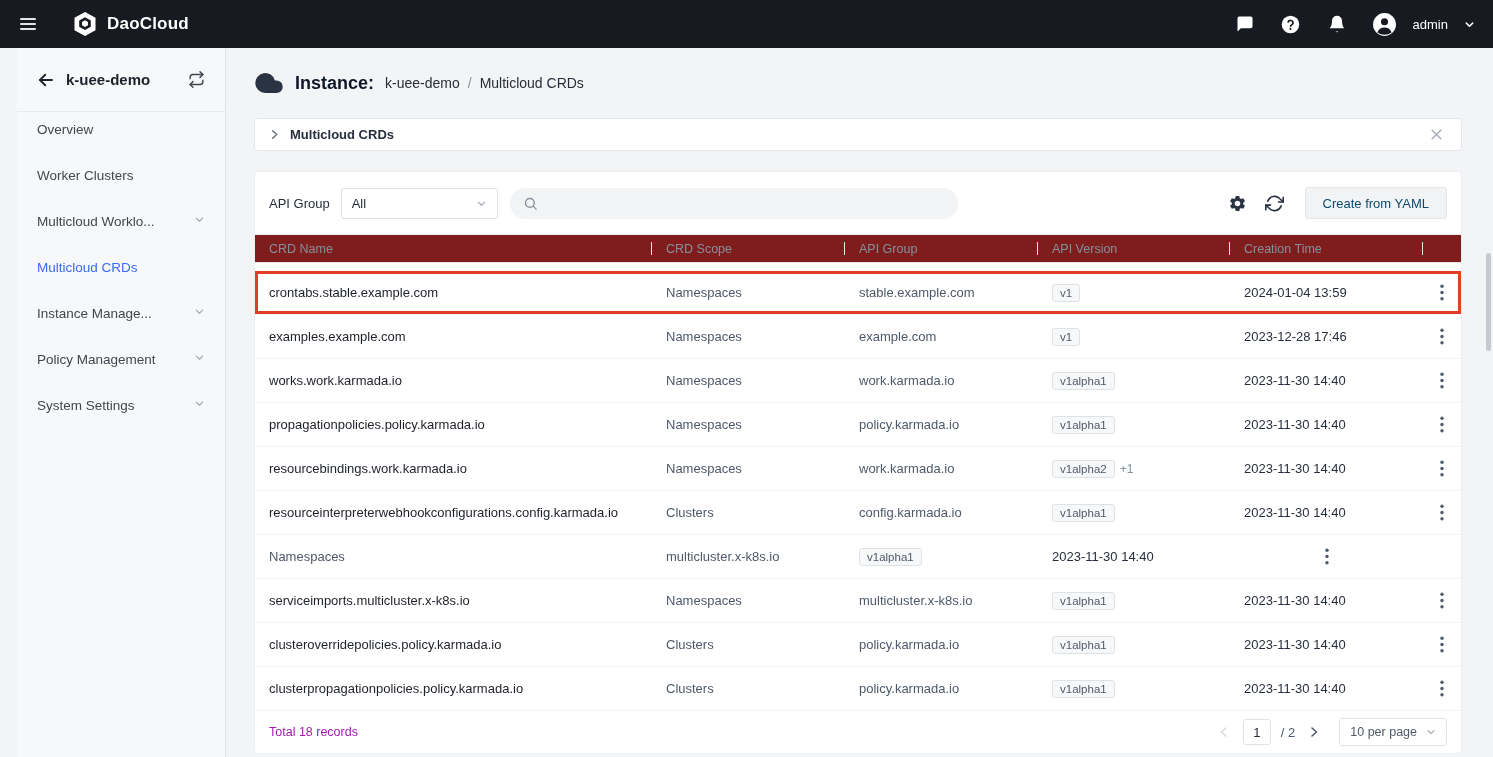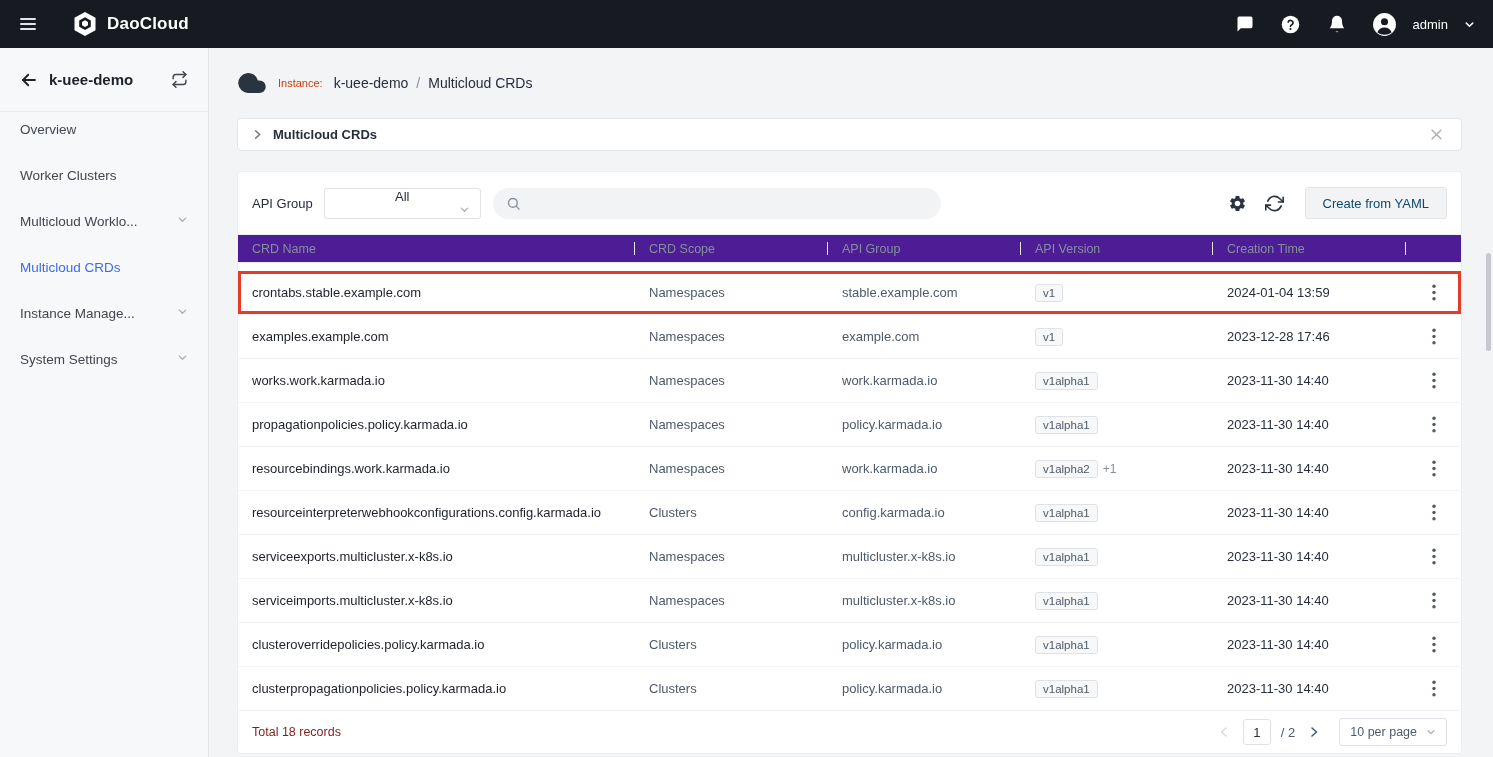--- a/index.html
+++ b/index.html
@@ -13,85 +13,85 @@
   .topbar { height:48px; background:#171a21; display:flex; align-items:center; padding:0 18px; }
   .hamburger { width:22px; height:22px; margin-right:32px; cursor:pointer; display:flex; align-items:center; }
   .brand { display:flex; align-items:center; gap:9px; }
   .brand-name { color:#ffffff; font-size:17px; font-weight:bold; letter-spacing:.2px; }
   .topbar-right { margin-left:auto; display:flex; align-items:center; gap:24px; }
   .topbar-icon { width:22px; height:22px; display:flex; align-items:center; justify-content:center; cursor:pointer; }
   .user-chip { display:flex; align-items:center; gap:16px; cursor:pointer; }
   .user-name { color:#ffffff; font-size:13px; }
 
   
-  .layout { display:flex; height:709px; }
+  .layout { display:flex; height:709px;padding-left:17px; }
 
   
   .sidebar { width:209px; background:#f7f8fa; border-right:1px solid #e3e5e9; flex:none; }
   .sidebar-header { height:64px; display:flex; align-items:center; padding:0 20px; border-bottom:1px solid #e8eaee; }
   .back-icon { width:18px; height:18px; margin-right:11px; cursor:pointer; display:flex; }
   .sidebar-title { font-size:15px; font-weight:bold; color:#1d2129; }
   .swap-icon { margin-left:auto; width:17px; height:17px; cursor:pointer; display:flex; }
   .sidebar-nav { padding:10px 0; }
   .side-item { height:46px; display:flex; align-items:flex-start; padding:0 20px; font-size:13.5px; color:#42464e; cursor:pointer; }
   .side-item.active { color:#3a6bf0; }
   .side-item .chev-wrap { margin-left:auto; display:flex; }
 
   
   .main { flex:1; padding:0 31px 0 28px; }
   .instance-header { height:70px; display:flex; align-items:center; gap:11px; }
   .cloud-icon { width:30px; height:30px; display:flex; }
-  .instance-label { font-size:11px; font-weight:normal; color:#c2410c; }
+  .instance-label { font-size:18px; font-weight:bold; color:#0f172a; }
   .crumbs { display:flex; align-items:center; gap:8px; font-size:14px; }
   .crumb { color:#272e3b; cursor:pointer; }
   .crumb-sep { color:#86909c; }
   .crumb-current { color:#272e3b; }
 
   .collapse-bar { height:33px; background:#ffffff; border:1px solid #e5e6eb; border-radius:4px;
     display:flex; align-items:center; padding:0 14px; }
   .collapse-chevron { display:flex; cursor:pointer; }
   .collapse-label { font-size:13px; font-weight:bold; margin-left:10px; color:#272e3b; }
   .collapse-close { margin-left:auto; cursor:pointer; display:flex; padding:4px; }
 
   
   .card { margin-top:20px; background:#ffffff; border-radius:4px; border:1px solid #eceef1; }
   .toolbar { height:62px; display:flex; align-items:center; padding:0 14px; }
   .filter-label { font-size:13px; color:#272e3b; margin-right:11px; }
   .select { width:157px; height:31px; border:1px solid #dfe1e6; border-radius:3px; background:#ffffff;
-    display:flex; align-items:center; padding:0 10px; font-size:13px; color:#272e3b; cursor:pointer;flex-direction:column; }
+    display:flex; align-items:center; padding:0 10px; font-size:13px; color:#272e3b; cursor:pointer; }
   .select .chev-wrap { margin-left:auto; display:flex; }
   .search-box { margin-left:12px; width:448px; height:31px; background:#f2f3f5; border-radius:16px;
     display:flex; align-items:center; padding:0 13px; gap:9px; }
   .search-box input { border:none; outline:none; background:transparent; font-size:13px; flex:1;
     color:#272e3b; font-family:inherit; }
   .toolbar-right { margin-left:auto; display:flex; align-items:center; gap:15px; }
   .icon-btn { width:22px; height:22px; display:flex; align-items:center; justify-content:center; cursor:pointer; }
   .create-btn { height:32px; padding:0 17px; background:#f2f3f5; border:1px solid #e3e5e9; border-radius:3px;
     font-size:13px; color:#0c4a6e; cursor:pointer; font-family:inherit; margin-left:4px; }
 
   
   .tgrid { display:grid; grid-template-columns:397px 193px 193px 192px 193px 1fr; align-items:center; }
-  .thead { height:29px; background:#4c1d95; border-top:1px solid #f0f1f3; border-bottom:1px solid #e8eaee; }
+  .thead { height:29px; background:#7f1d1d; border-top:1px solid #f0f1f3; border-bottom:1px solid #e8eaee; }
   .th { font-size:12.5px; color:#86909c; padding:0 14px; height:100%; display:flex; align-items:center; position:relative; }
   .th:not(:last-child)::after { content:""; position:absolute; right:0; top:7px; bottom:7px; width:1px; background:#e5e6eb; }
   .trow { height:44px; border-bottom:1px solid #f2f3f5; background:#ffffff; }
   .trow.highlighted { box-shadow:inset 0 0 0 3px #e23d2a;margin-top:8px; }
   .td { padding:0 14px; font-size:13px; white-space:nowrap; overflow:hidden; text-overflow:ellipsis; }
   .td-name { color:#1d2129; }
   .td-scope,.td-group { color:#4e5969; }
   .td-time { color:#272e3b; }
   .badge { display:inline-block; padding:2px 7px; background:#f7f8fa; border:1px solid #dfe1e6;
     border-radius:3px; font-size:11.5px; color:#4e5969; }
   .badge-extra { font-size:12px; color:#86909c; margin-left:5px; }
   .td-actions { display:flex; justify-content:center; padding:0; }
   .kebab { cursor:pointer; padding:5px 9px; display:flex; }
 
   
   .card-footer { height:42px; display:flex; align-items:center; padding:0 14px; }
-  .total-text { font-size:12.5px; color:#7f1d1d; }
+  .total-text { font-size:12.5px; color:#a21caf; }
   .pagination { margin-left:auto; display:flex; align-items:center; gap:10px; }
   .page-chevron { width:18px; height:18px; display:flex; align-items:center; justify-content:center; cursor:pointer; }
   .page-chevron.disabled { opacity:.45; cursor:default; }
   .page-input { width:28px; height:26px; border:1px solid #dfe1e6; border-radius:3px; text-align:center;
     font-size:13px; color:#272e3b; font-family:inherit; outline:none; }
   .page-total { font-size:13px; color:#4e5969; }
   .page-size-select { height:28px; border:1px solid #dfe1e6; border-radius:3px; display:flex; align-items:center;
     padding:0 10px; gap:9px; font-size:12.5px; color:#4e5969; cursor:pointer; margin-left:6px; background:#fff; }
 
   .scrollbar-thumb { position:fixed; right:2px; top:253px; width:5px; height:98px; background:#c6c9cf; border-radius:3px; }
@@ -213,20 +213,28 @@
 
   <div class="side-item">
     <span class="side-label">Instance Manage...</span>
     <span class="chev-wrap">
       <svg width="11" height="11" viewBox="0 0 12 12">
               <path d="M2.5 4.5 L6 8 L9.5 4.5" fill="none" stroke="#a9aeb8" stroke-width="1.5" stroke-linecap="round" stroke-linejoin="round"></path>
             </svg>
     </span>
   </div>
 
+  <div class="side-item">
+    <span class="side-label">Policy Management</span>
+    <span class="chev-wrap">
+      <svg width="11" height="11" viewBox="0 0 12 12">
+              <path d="M2.5 4.5 L6 8 L9.5 4.5" fill="none" stroke="#a9aeb8" stroke-width="1.5" stroke-linecap="round" stroke-linejoin="round"></path>
+            </svg>
+    </span>
+  </div>
 
   <div class="side-item">
     <span class="side-label">System Settings</span>
     <span class="chev-wrap">
       <svg width="11" height="11" viewBox="0 0 12 12">
               <path d="M2.5 4.5 L6 8 L9.5 4.5" fill="none" stroke="#a9aeb8" stroke-width="1.5" stroke-linecap="round" stroke-linejoin="round"></path>
             </svg>
     </span>
   </div>
 </nav>
@@ -418,21 +426,20 @@
         <svg width="4" height="17" viewBox="0 0 4 17" fill="#4e5969">
           <circle cx="2" cy="2.2" r="1.7"></circle>
                   <circle cx="2" cy="8.5" r="1.7"></circle>
                   <circle cx="2" cy="14.8" r="1.7"></circle>
         </svg>
       </span>
     </div>
   </div>
 
   <div class="trow tgrid">
-    <div class="td td-name">serviceexports.multicluster.x-k8s.io</div>
     <div class="td td-scope">Namespaces</div>
     <div class="td td-group">multicluster.x-k8s.io</div>
     <div class="td td-version">
       <span class="badge">v1alpha1</span>
     </div>
     <div class="td td-time">2023-11-30 14:40</div>
     <div class="td td-actions">
       <span class="kebab">
         <svg width="4" height="17" viewBox="0 0 4 17" fill="#4e5969">
           <circle cx="2" cy="2.2" r="1.7"></circle>

